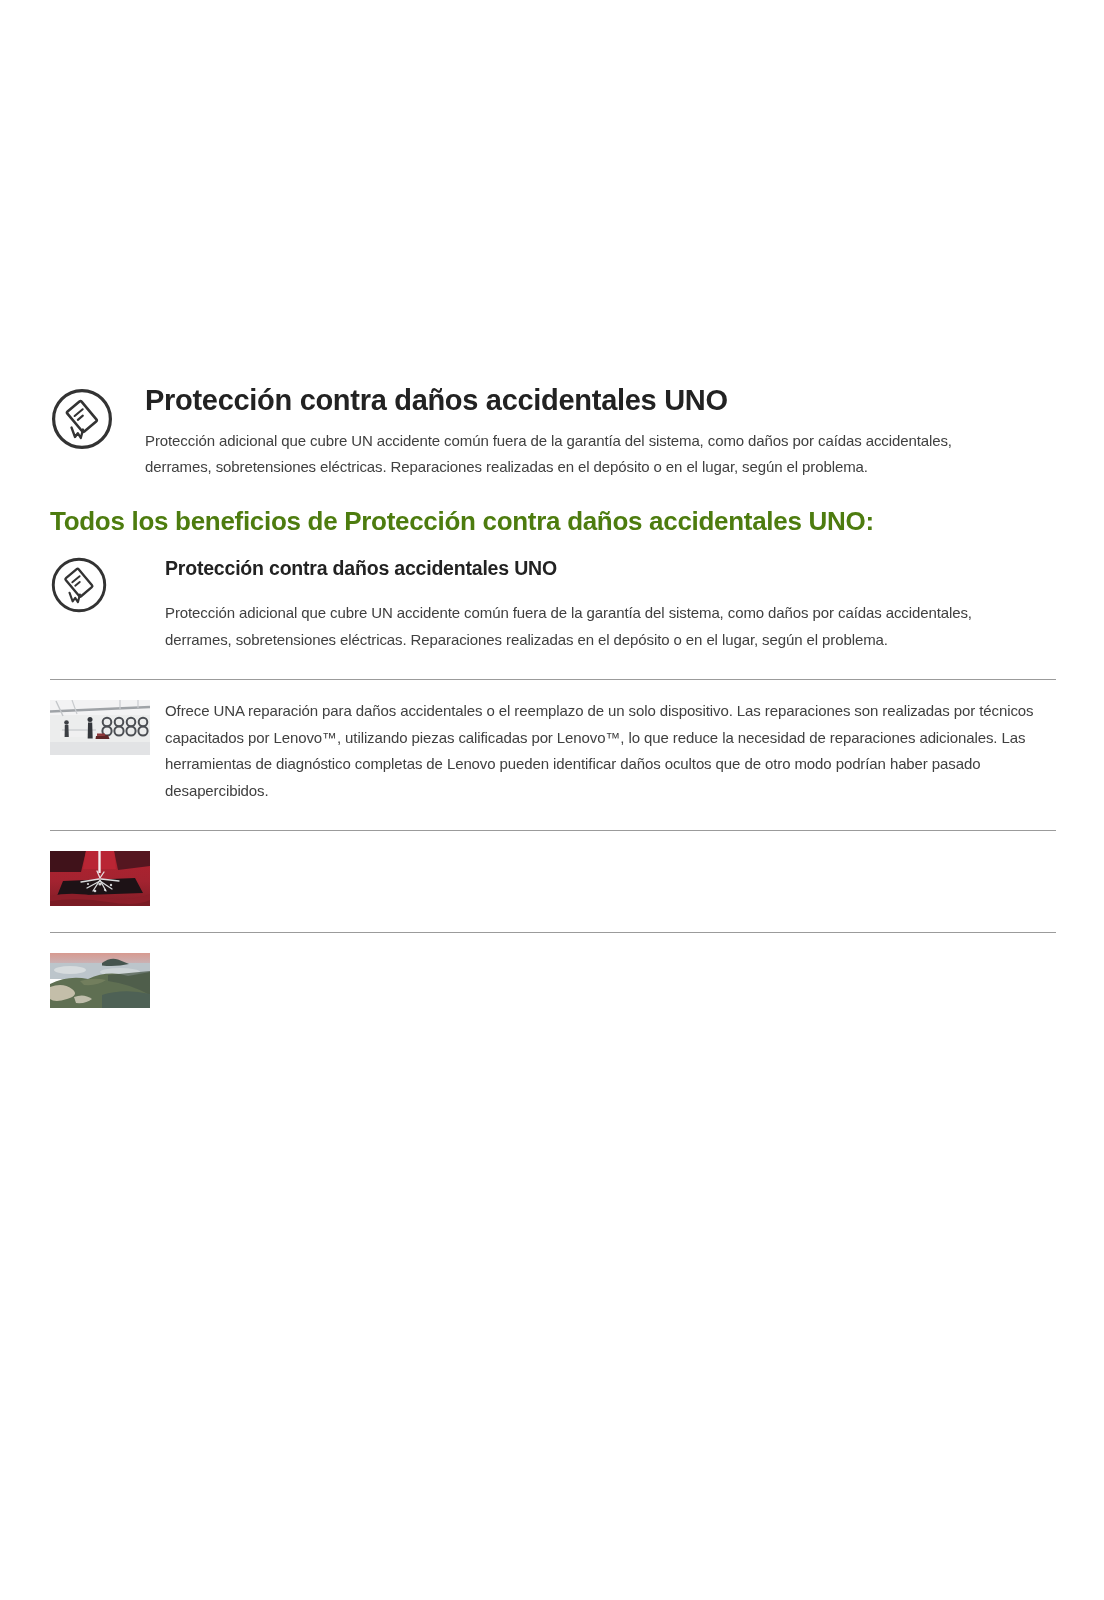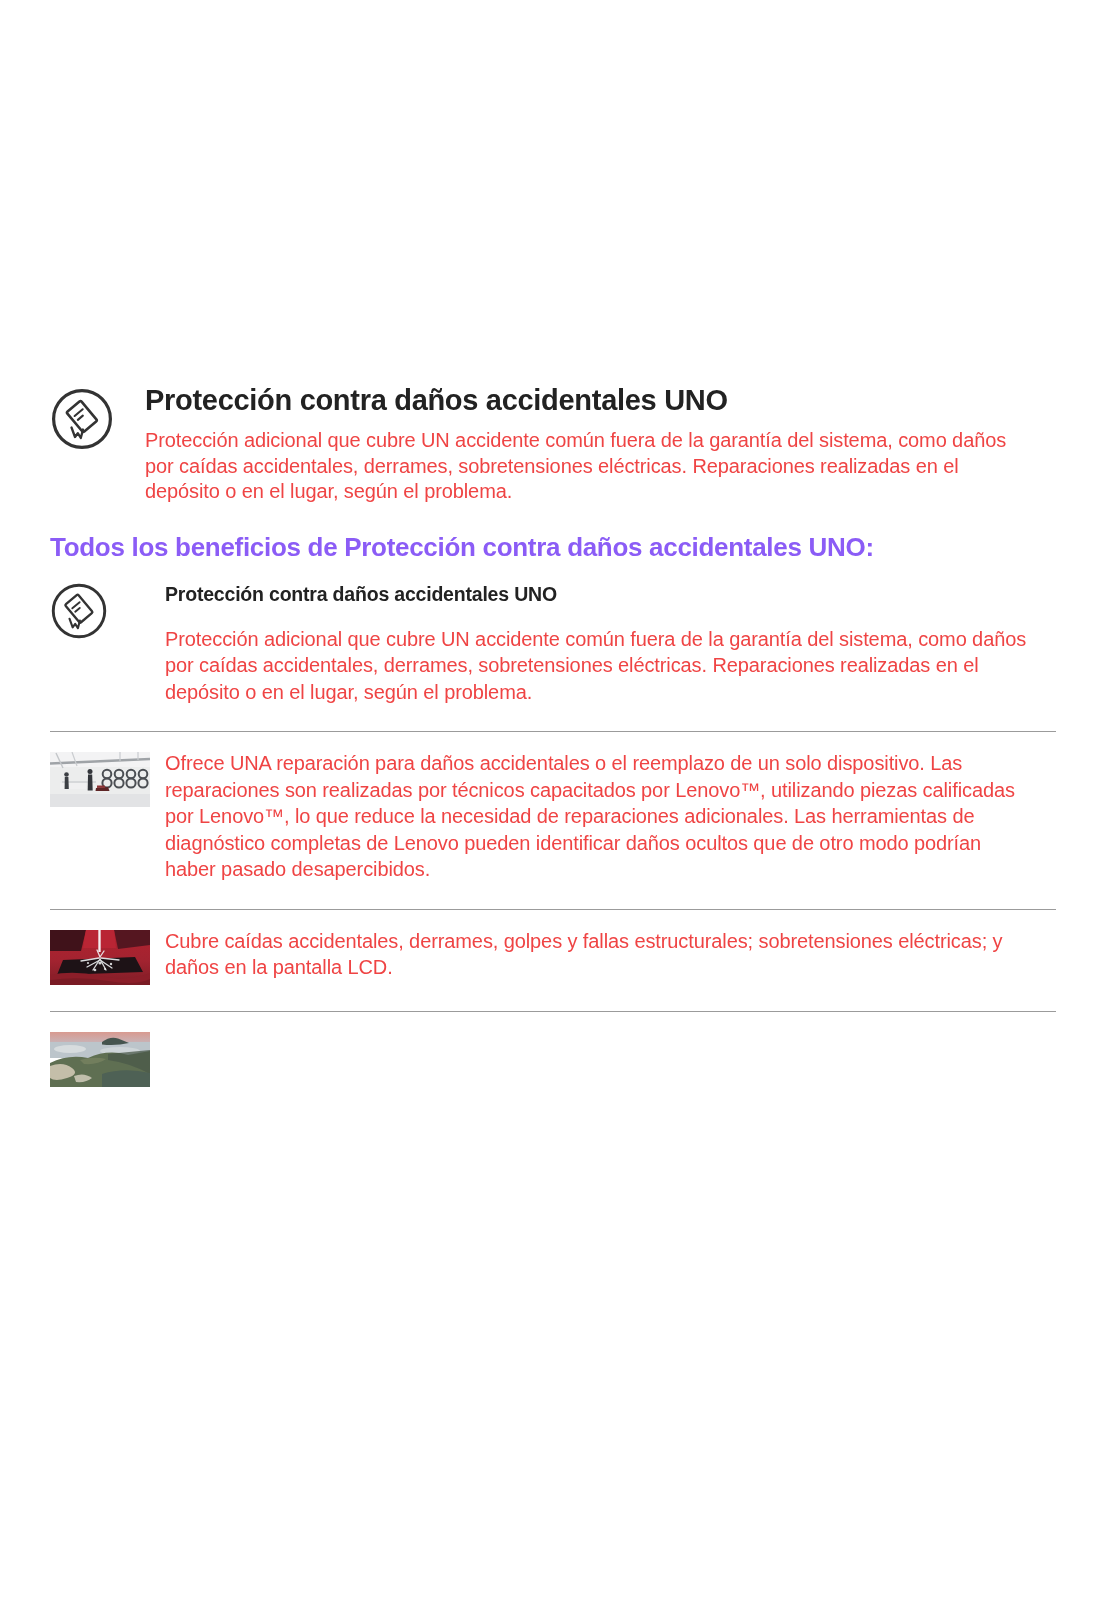--- a/index.html
+++ b/index.html
@@ -24,33 +24,33 @@
   .hero h1 {
     margin: 0 0 11px 0;
     font-size: 29px;
     line-height: 33px;
     font-weight: 700;
     color: #222222;
     letter-spacing: -0.3px;
   }
   .lead, .benefit-body p {
     margin: 0;
-    font-size: 20px;
+    font-size: 15px;
     line-height: 25.5px;
-    color: #ef4444;
+    color: #404040;
     letter-spacing: -0.1px;
     max-width: 872px;
   }
   
   h2.benefits-heading {
     margin: 27px 0 0 0;
     font-size: 26px;
     line-height: 31px;
     font-weight: 700;
-    color: #8b5cf6;
+    color: #4d7c0f;
     letter-spacing: -0.3px;
   }
   
   .benefit { display: flex; padding: 18px 0 26px 0; }
   .benefit:first-of-type { padding-top: 17px; }
   .benefit-media { flex: 0 0 115px; padding-top: 2px; }
   .benefit-media .icon-circle { width: 58px; height: 58px; }
   .photo { width: 100px; height: 55px; display: block; }
   .benefit-body h3 {
     margin: 3px 0 20px 0;
@@ -188,21 +188,20 @@
               <circle cx="61" cy="34" r="1.2"></circle>
             <circle cx="45" cy="40" r="1.3"></circle>
               <circle cx="55" cy="39" r="1.1"></circle>
             <circle cx="50" cy="33" r="1.6"></circle>
           </g>
           <path d="M0 45 Q24 40 50 46 T100 43 V55 H0 Z" fill="#8c1e29"></path>
           <path d="M0 50 Q30 46 58 51 T100 49 V55 H0 Z" fill="#751a23" opacity="0.8"></path>
         </svg>
       </div>
       <div class="benefit-body">
-        <p>Cubre caídas accidentales, derrames, golpes y fallas estructurales; sobretensiones eléctricas; y daños en la pantalla LCD.</p>
       </div>
     </section>
 
     <hr class="divider">
 
     <section class="benefit">
       <div class="benefit-media">
         <svg class="photo" viewBox="0 0 100 55" aria-hidden="true">
           <defs>
             <linearGradient id="skyg" x1="0" y1="0" x2="0" y2="1">

